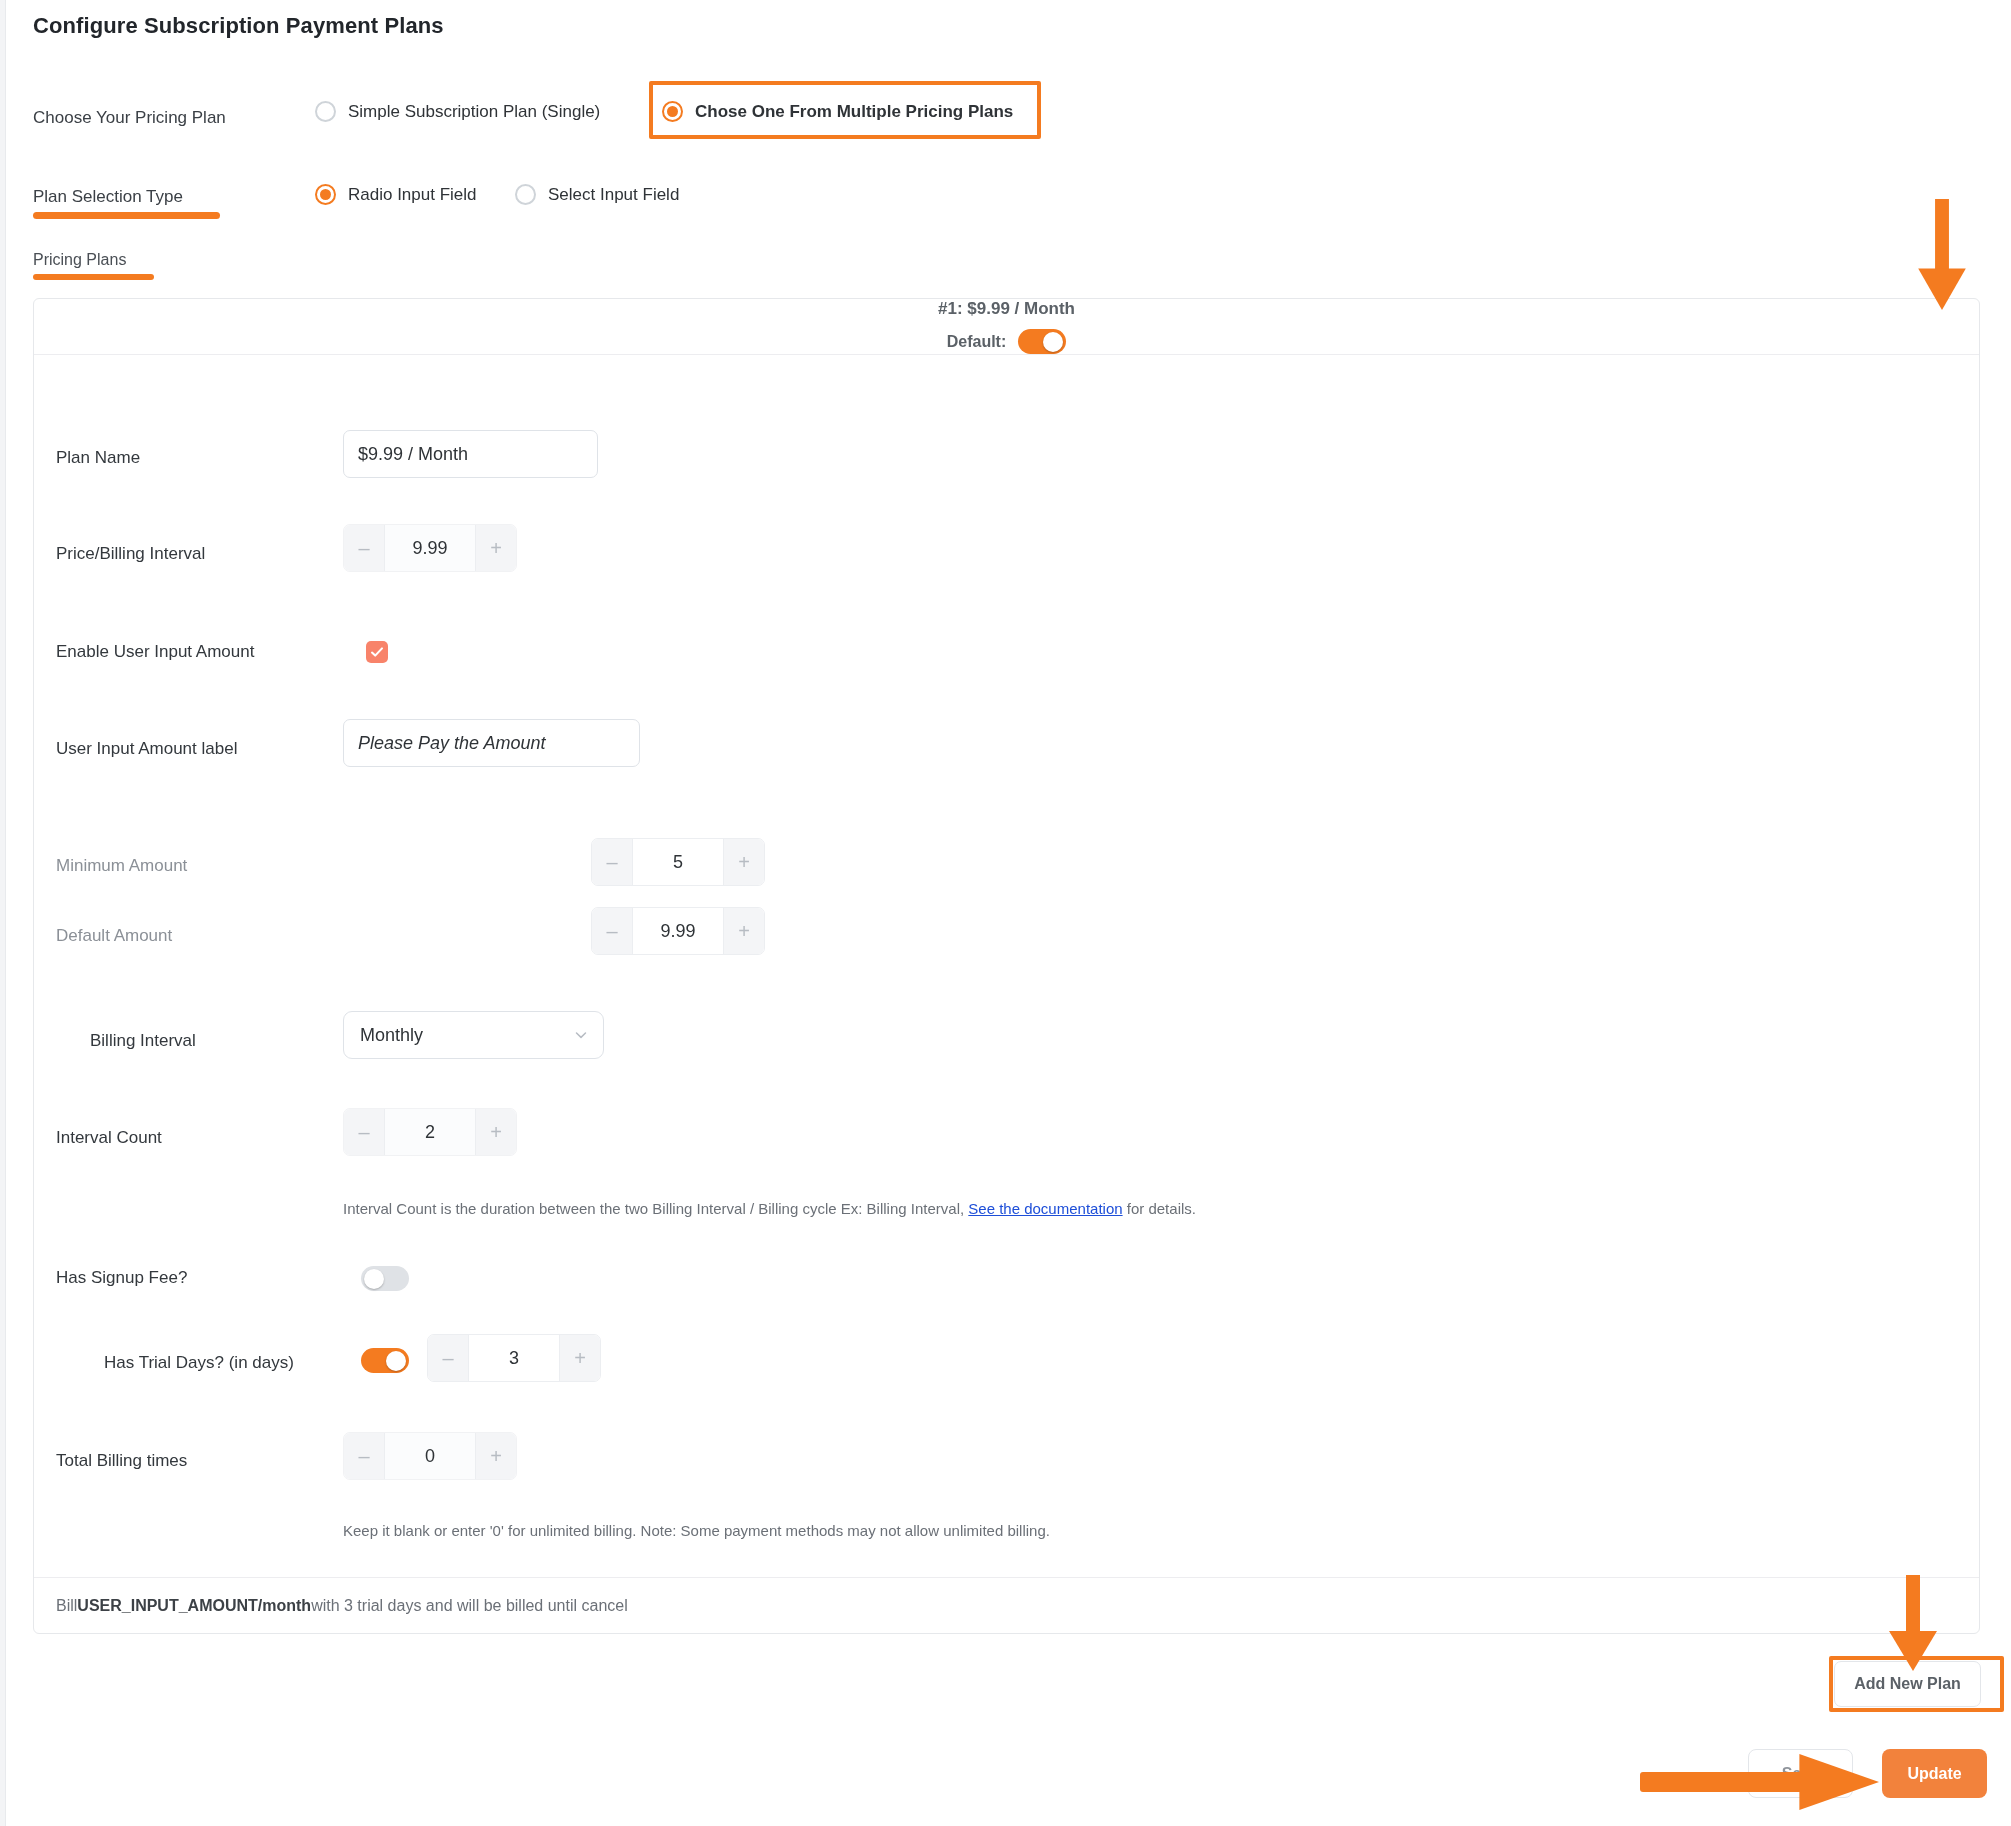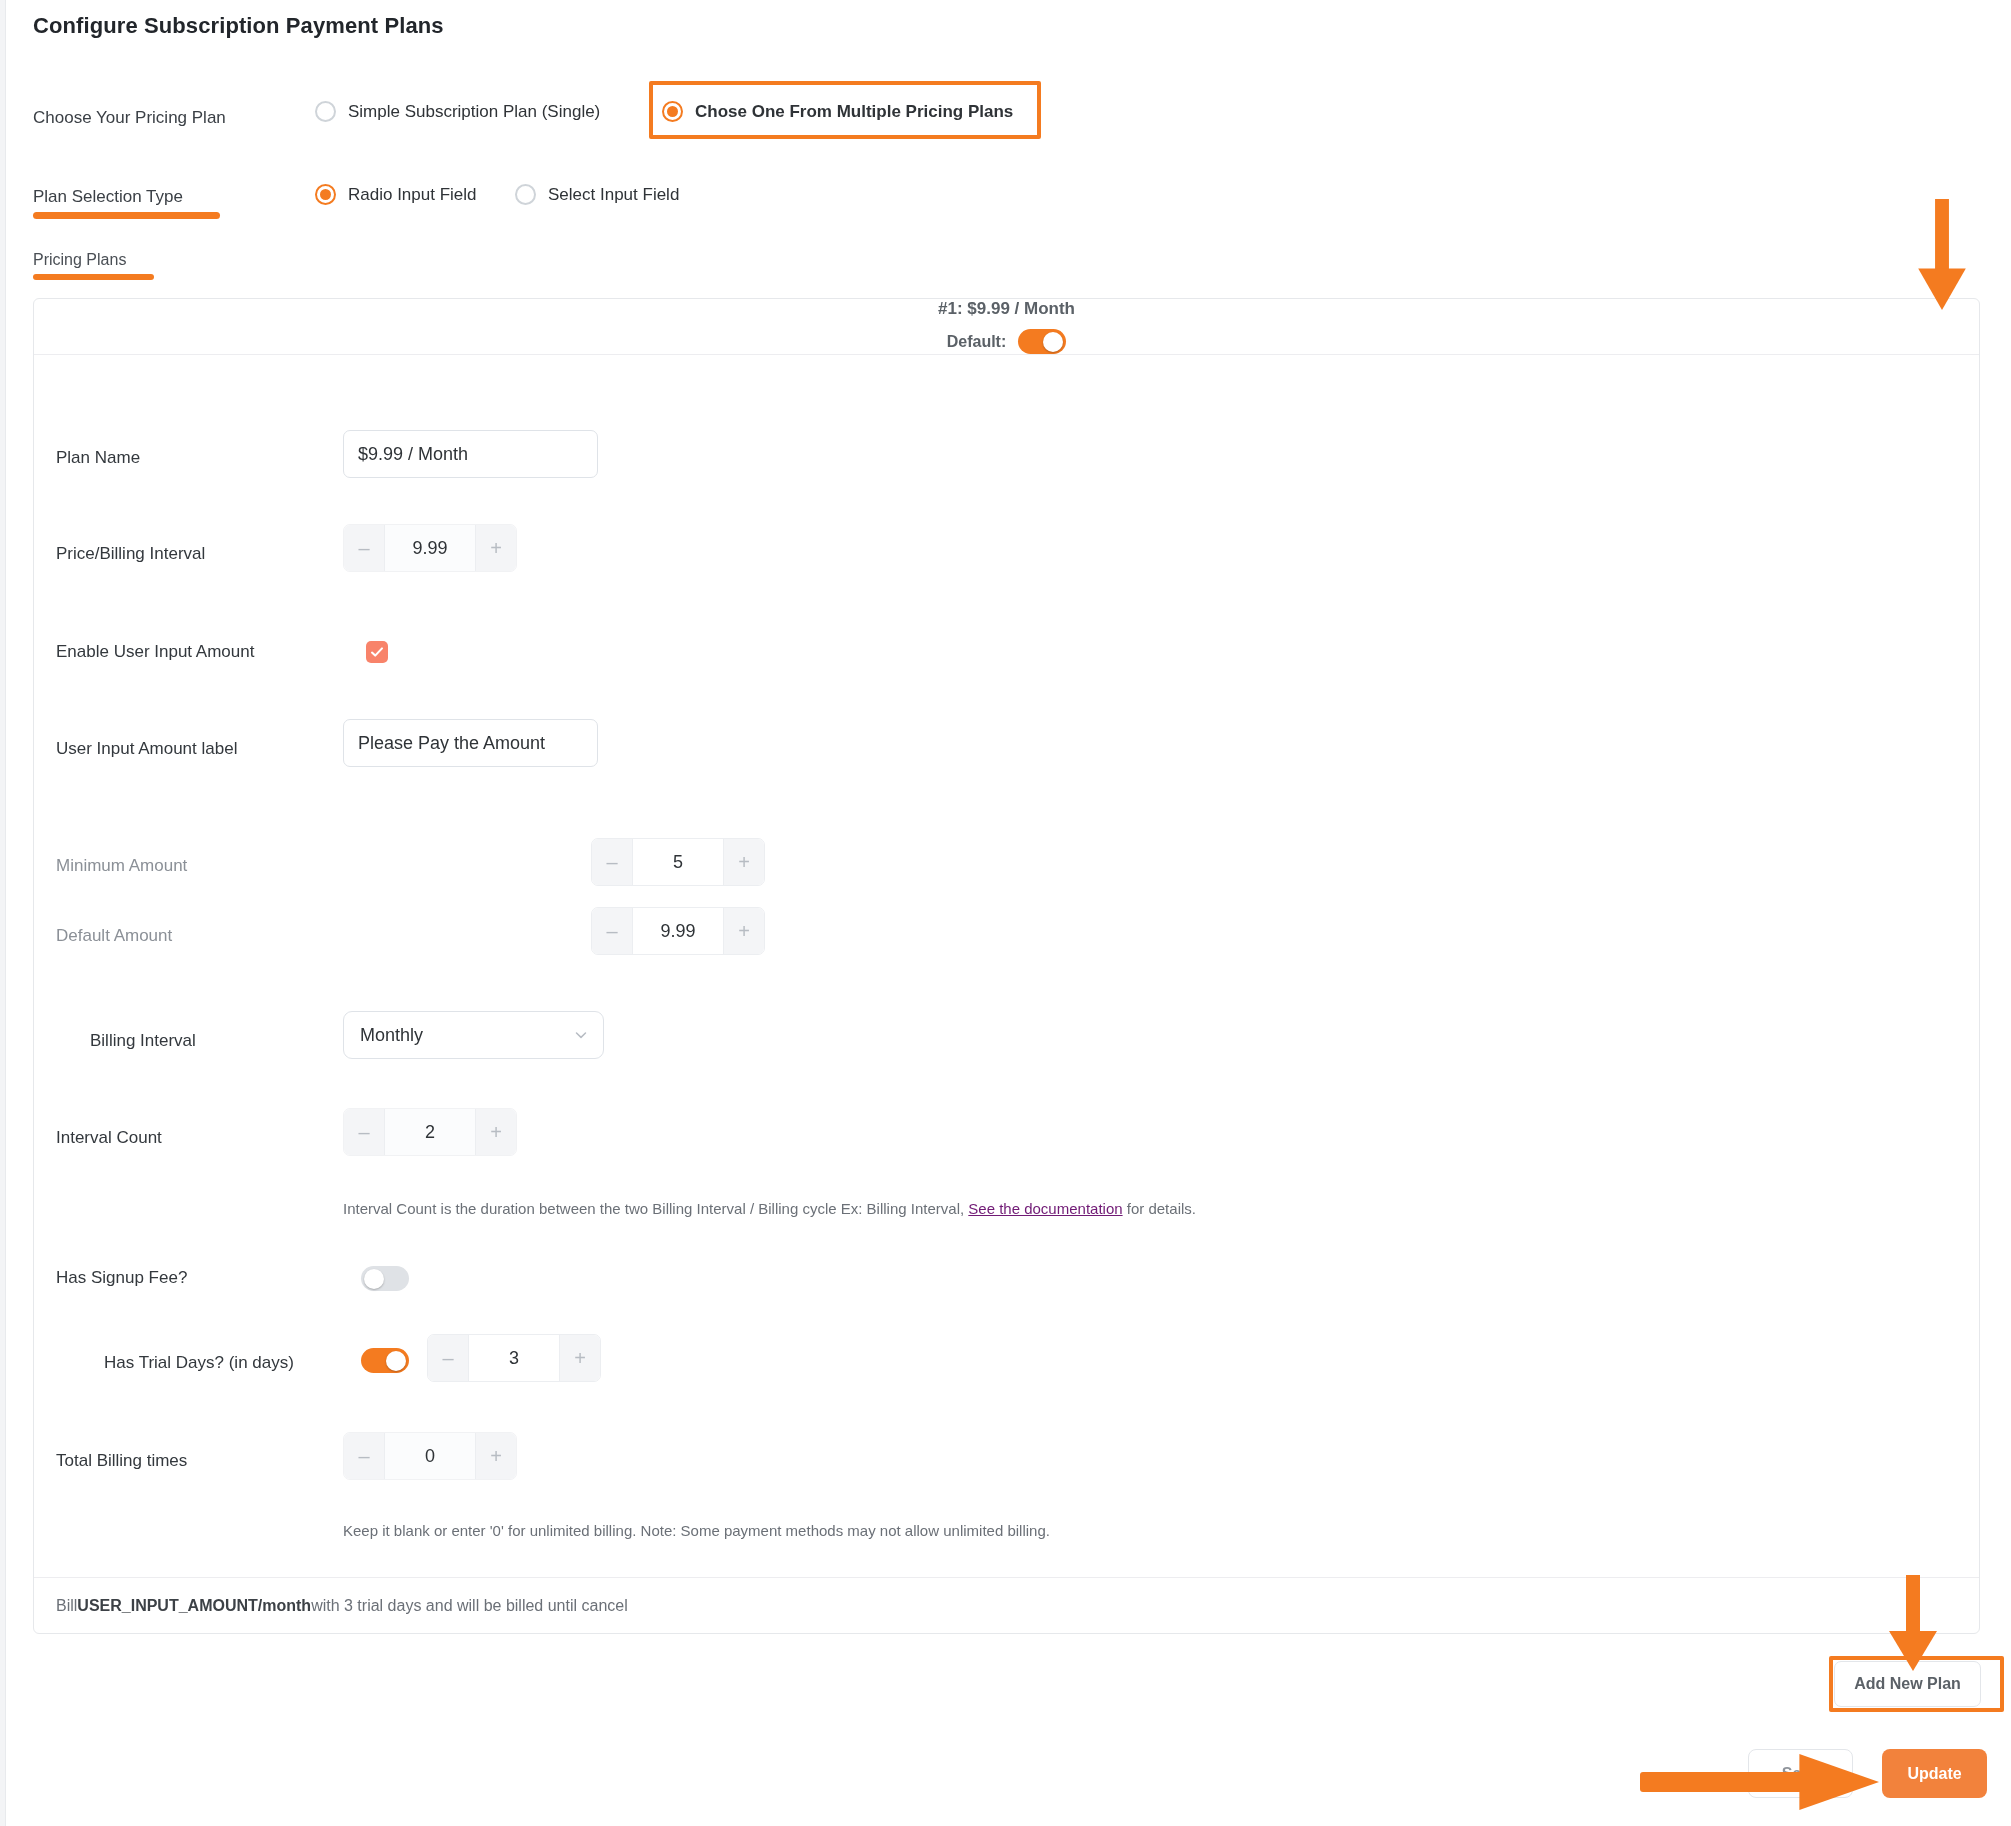--- a/index.html
+++ b/index.html
@@ -220,21 +220,21 @@
     font-size: 18px;
     color: #2f3337;
   }
   .chev { color: #b7bcc3; display: flex; align-items: center; }
 
   .helptext {
     position: absolute;
     font-size: 15px;
     color: #6b7077;
   }
-  .helptext a { color: #701a75; text-decoration: underline; }
+  .helptext a { color: #1d4ed8; text-decoration: underline; }
 
   
   .card-foot {
     border-top: 1px solid #ededf0;
     height: 56px;
     display: flex;
     align-items: center;
     padding: 0 22px;
     font-size: 16px;
     color: #6b7077;
@@ -350,21 +350,21 @@
       </div>
 
       <div class="field-label" style="left:22px; top:287px;">Enable User Input Amount</div>
       <div class="checkbox" style="left:332px; top:286px;">
         <svg width="14" height="14" viewBox="0 0 14 14" aria-hidden="true">
           <path d="M2 7.6 L5.2 10.6 L12 3.4" fill="none" stroke="#ffffff" stroke-width="2.1" stroke-linecap="round" stroke-linejoin="round"></path>
         </svg>
       </div>
 
       <div class="field-label" style="left:22px; top:384px;">User Input Amount label</div>
-      <div class="tinput" style="left:309px; top:364px; width:255px;">
+      <div class="tinput" style="left:309px; top:364px; width:297px;font-style:italic;">
         <span>Please Pay the Amount</span>
       </div>
 
       <div class="field-label muted" style="left:22px; top:501px;">Minimum Amount</div>
       <div class="stepper" style="left:557px; top:483px; width:174px;">
         <span class="btn">–</span>
         <span class="val">5</span>
         <span class="btn">+</span>
       </div>
 

